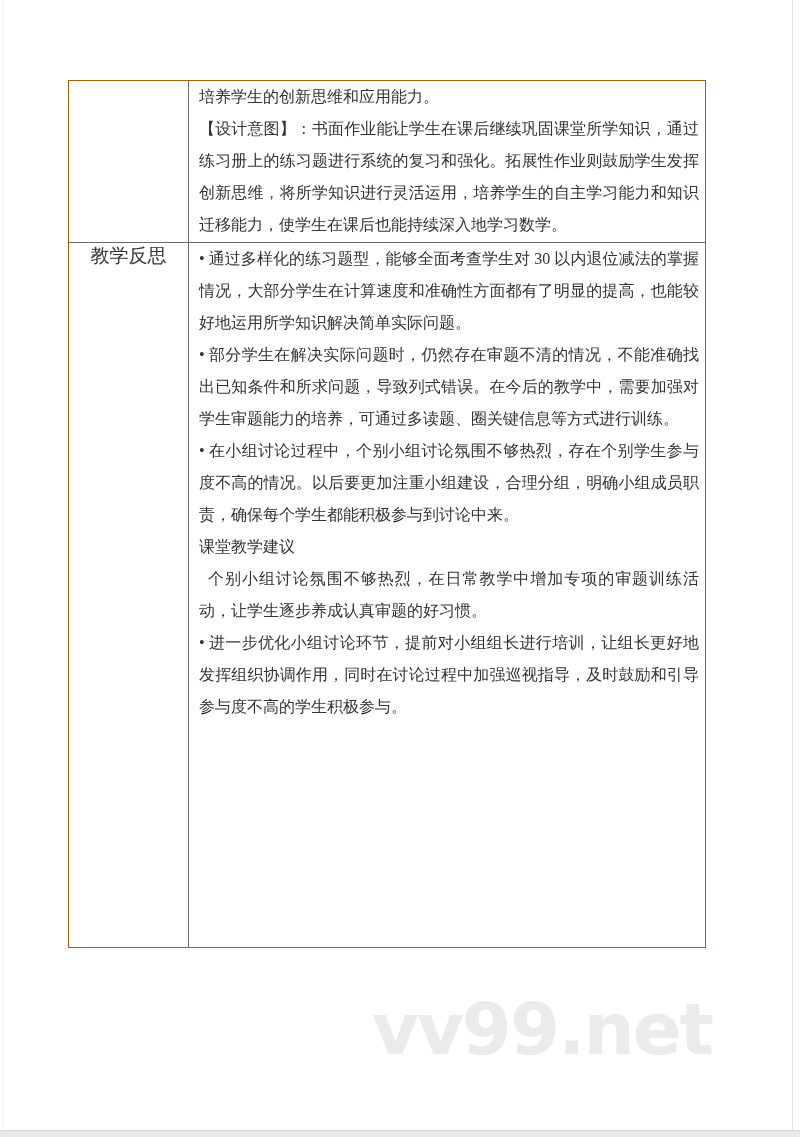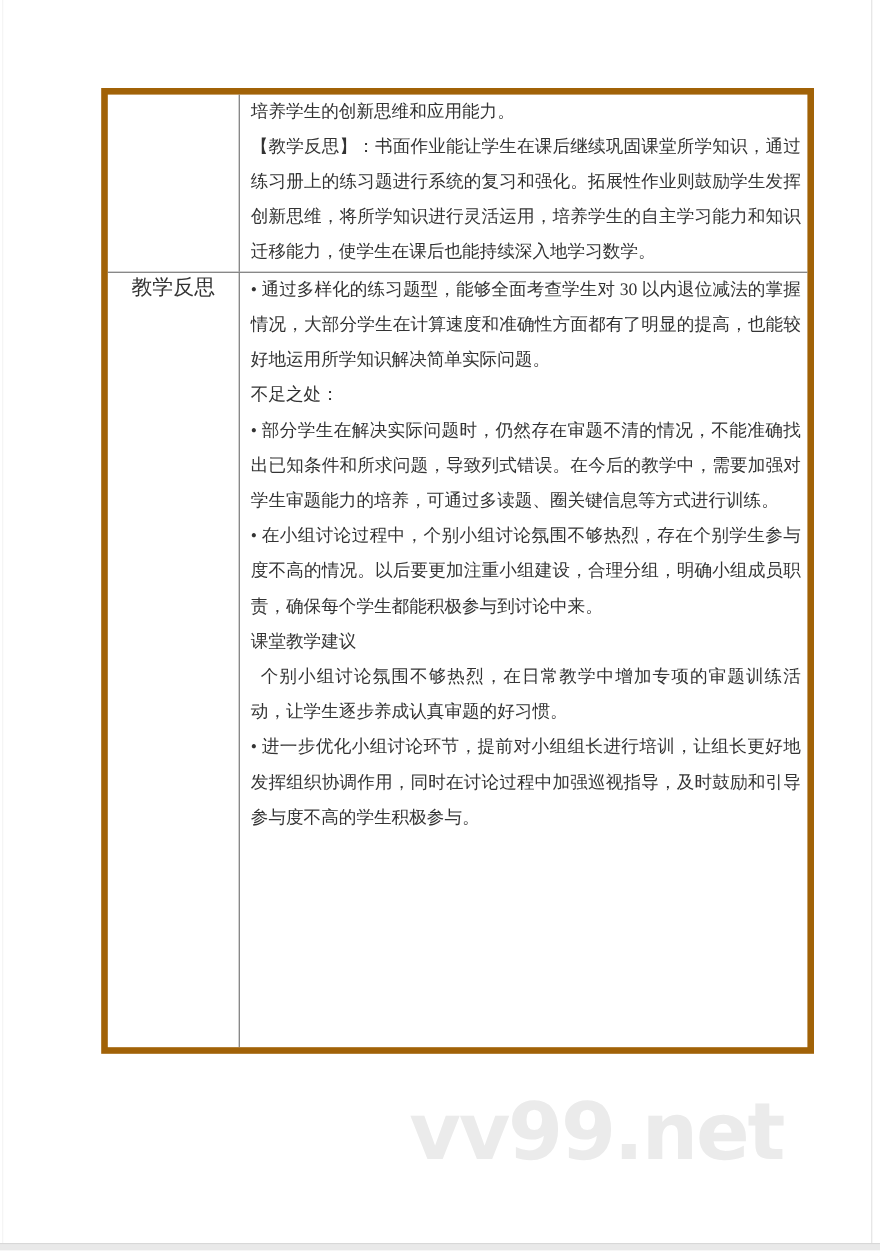--- a/index.html
+++ b/index.html
@@ -34,23 +34,23 @@
     font-size: 72px;
     line-height: 68px;
     letter-spacing: -2px;
     color: #ebebeb;
     user-select: none;
     z-index: 0;
   }
   
   .doc-table {
     position: absolute;
-    left: 92px; top: 80px;
+    left: 68px; top: 80px;
     width: 636px;
-    border: 6px solid #a16207;
+    border: 1px solid #a16207;
     z-index: 1;
     background: transparent;
   }
   .t-row { display: flex; }
   .t-row + .t-row { border-top: 1px solid #6b6b6b; }
   .row-1 { height: 161px; }
   .row-2 { height: 704px; }
   .label-cell {
     flex: 0 0 119px;
     width: 119px;
@@ -90,36 +90,35 @@
   <div class="doc-table">
 
     <div class="t-row row-1">
       <div class="label-cell">
         <span class="label-text"></span>
       </div>
       <div class="content-cell">
 
           <p class="para">培养学生的创新思维和应用能力。</p>
 
-          <p class="para">【教学反思】：书面作业能让学生在课后继续巩固课堂所学知识，通过练习册上的练习题进行系统的复习和强化。拓展性作业则鼓励学生发挥创新思维，将所学知识进行灵活运用，培养学生的自主学习能力和知识迁移能力，使学生在课后也能持续深入地学习数学。</p>
+          <p class="para">【设计意图】：书面作业能让学生在课后继续巩固课堂所学知识，通过练习册上的练习题进行系统的复习和强化。拓展性作业则鼓励学生发挥创新思维，将所学知识进行灵活运用，培养学生的自主学习能力和知识迁移能力，使学生在课后也能持续深入地学习数学。</p>
         </div>
     </div>
 
     <div class="t-row row-2">
       <div class="label-cell">
         <span class="label-text">教学反思</span>
       </div>
       <div class="content-cell">
 
 
           <p class="para">• 通过多样化的练习题型，能够全面考查学生对 30 以内退位减法的掌握情况，大部分学生在计算速度和准确性方面都有了明显的提高，也能较好地运用所学知识解决简单实际问题。</p>
 
 
 
-          <p class="para">不足之处：</p>
 
           <p class="para">• 部分学生在解决实际问题时，仍然存在审题不清的情况，不能准确找出已知条件和所求问题，导致列式错误。在今后的教学中，需要加强对学生审题能力的培养，可通过多读题、圈关键信息等方式进行训练。</p>
 
           <p class="para">• 在小组讨论过程中，个别小组讨论氛围不够热烈，存在个别学生参与度不高的情况。以后要更加注重小组建设，合理分组，明确小组成员职责，确保每个学生都能积极参与到讨论中来。</p>
 
           <p class="para">课堂教学建议</p>
 
           <p class="para indent">个别小组讨论氛围不够热烈，在日常教学中增加专项的审题训练活动，让学生逐步养成认真审题的好习惯。</p>
 
           <p class="para">• 进一步优化小组讨论环节，提前对小组组长进行培训，让组长更好地发挥组织协调作用，同时在讨论过程中加强巡视指导，及时鼓励和引导参与度不高的学生积极参与。</p>

